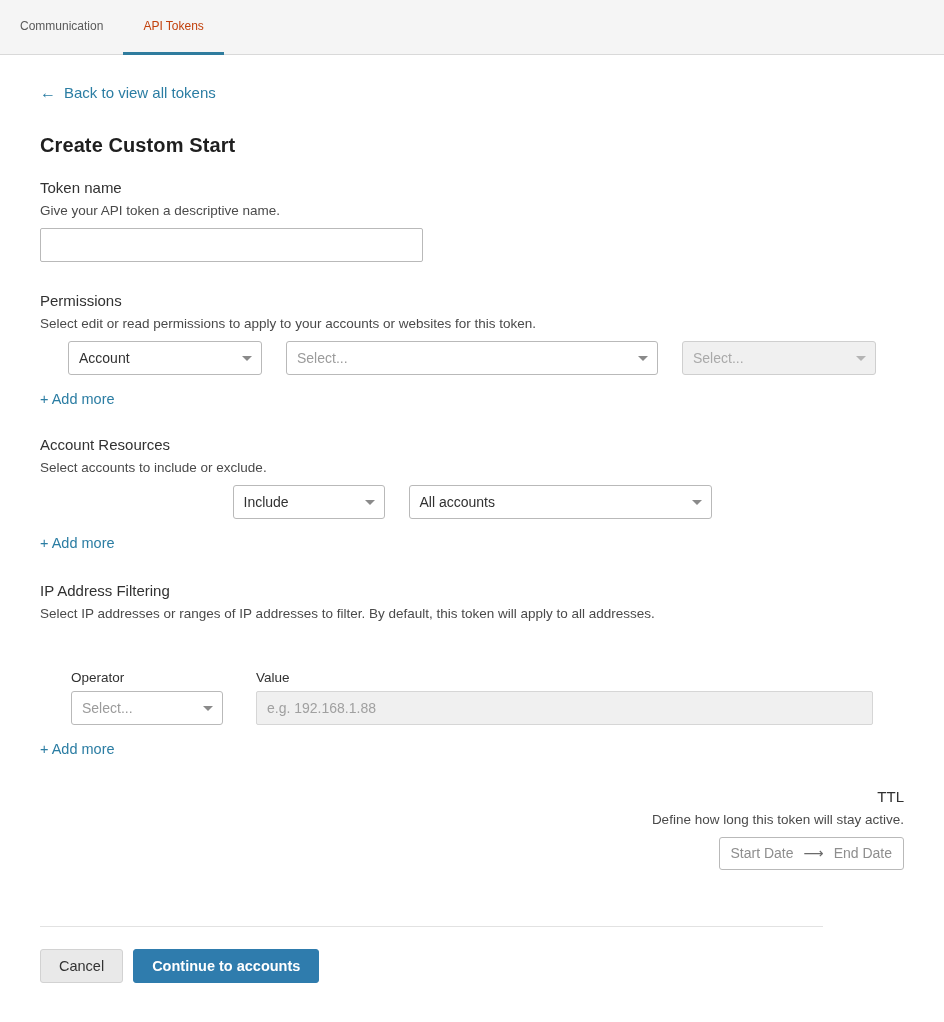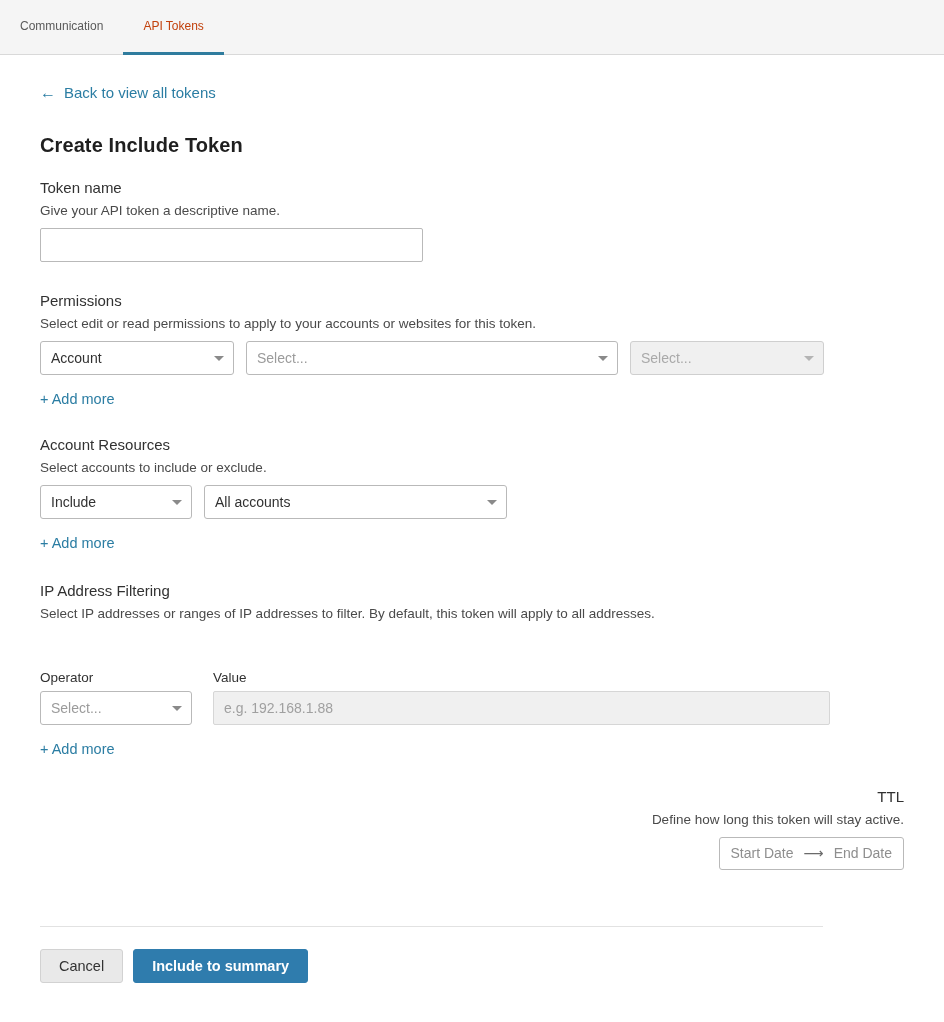--- a/index.html
+++ b/index.html
@@ -68,21 +68,21 @@
     color: #313131;
     margin: 0 0 7px 0;
   }
   .section-desc {
     font-size: 13.5px;
     color: #4a4a4a;
     margin: 0 0 10px 0;
   }
 
   
-  .row { display: flex; align-items: center; gap: 12px; }
+  .row { display: flex; align-items: center; gap: 24px; justify-content: center; }
 
   .text-input {
     height: 34px;
     border: 1px solid #b9b9b9;
     border-radius: 2px;
     background: #fff;
     font-size: 14px;
     padding: 0 10px;
     color: #313131;
     outline: none;
@@ -216,21 +216,21 @@
   </div>
 </div>
 
 <div class="content">
 
   <a class="back-link">
     <span class="arrow">←</span>
     <span>Back to view all tokens</span>
   </a>
 
-  <h1 class="page-title">Create Include Token</h1>
+  <h1 class="page-title">Create Custom Start</h1>
 
   
   <div class="section">
     <div class="section-title">Token name</div>
     <div class="section-desc">Give your API token a descriptive name.</div>
     <input class="text-input token-name-input" type="text" placeholder="" style="">
   </div>
 
   
   <div class="section" style="margin-top:30px;">
@@ -303,16 +303,16 @@
     <div class="daterange">
       <span>Start Date</span>
       <span class="range-arrow">⟶</span>
       <span>End Date</span>
     </div>
   </div>
 
   
   <div class="footer">
     <button class="btn btn-cancel">Cancel</button>
-    <button class="btn btn-primary">Include to summary</button>
+    <button class="btn btn-primary">Continue to accounts</button>
   </div>
 
 </div>
 
 </body></html>

